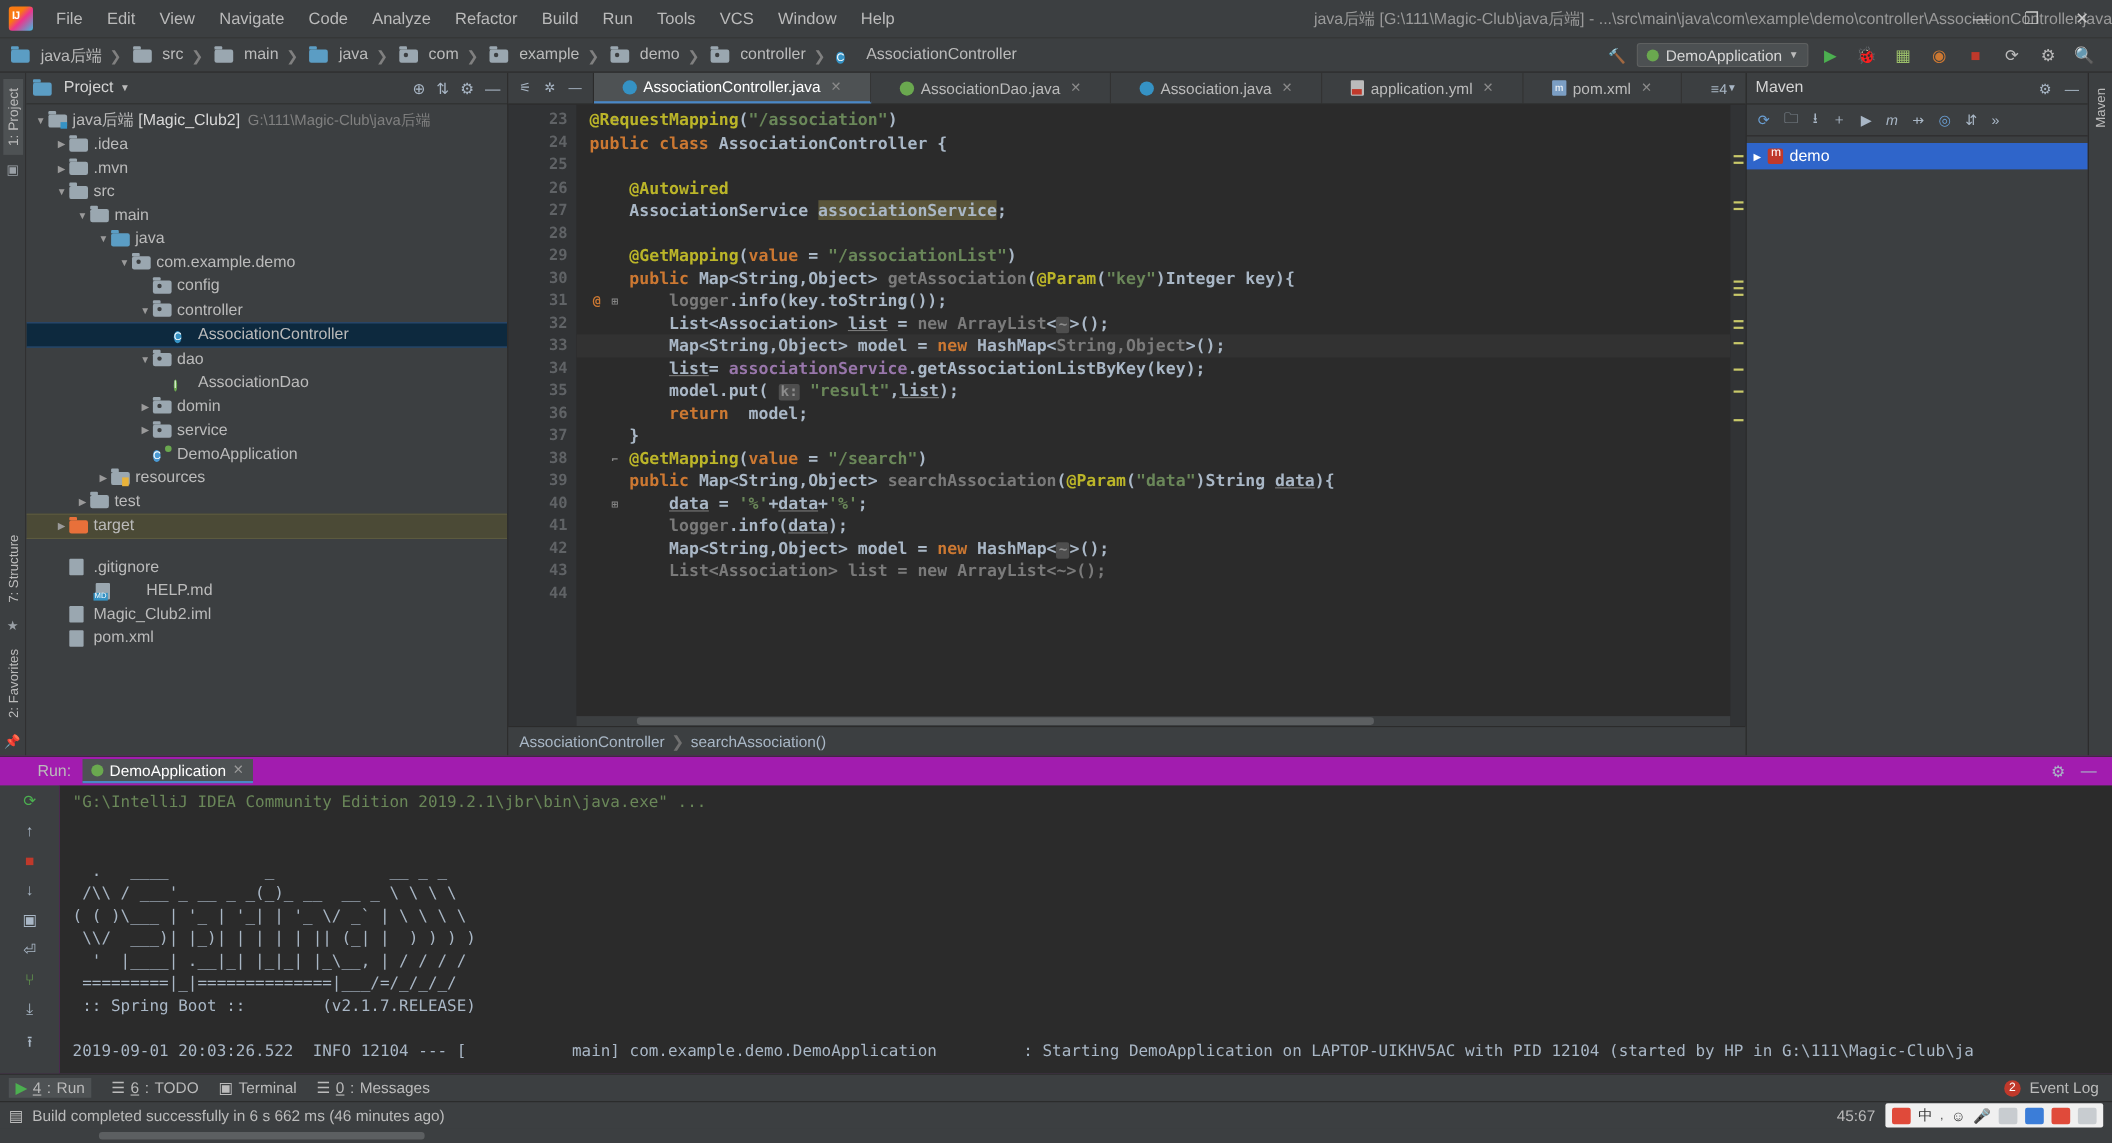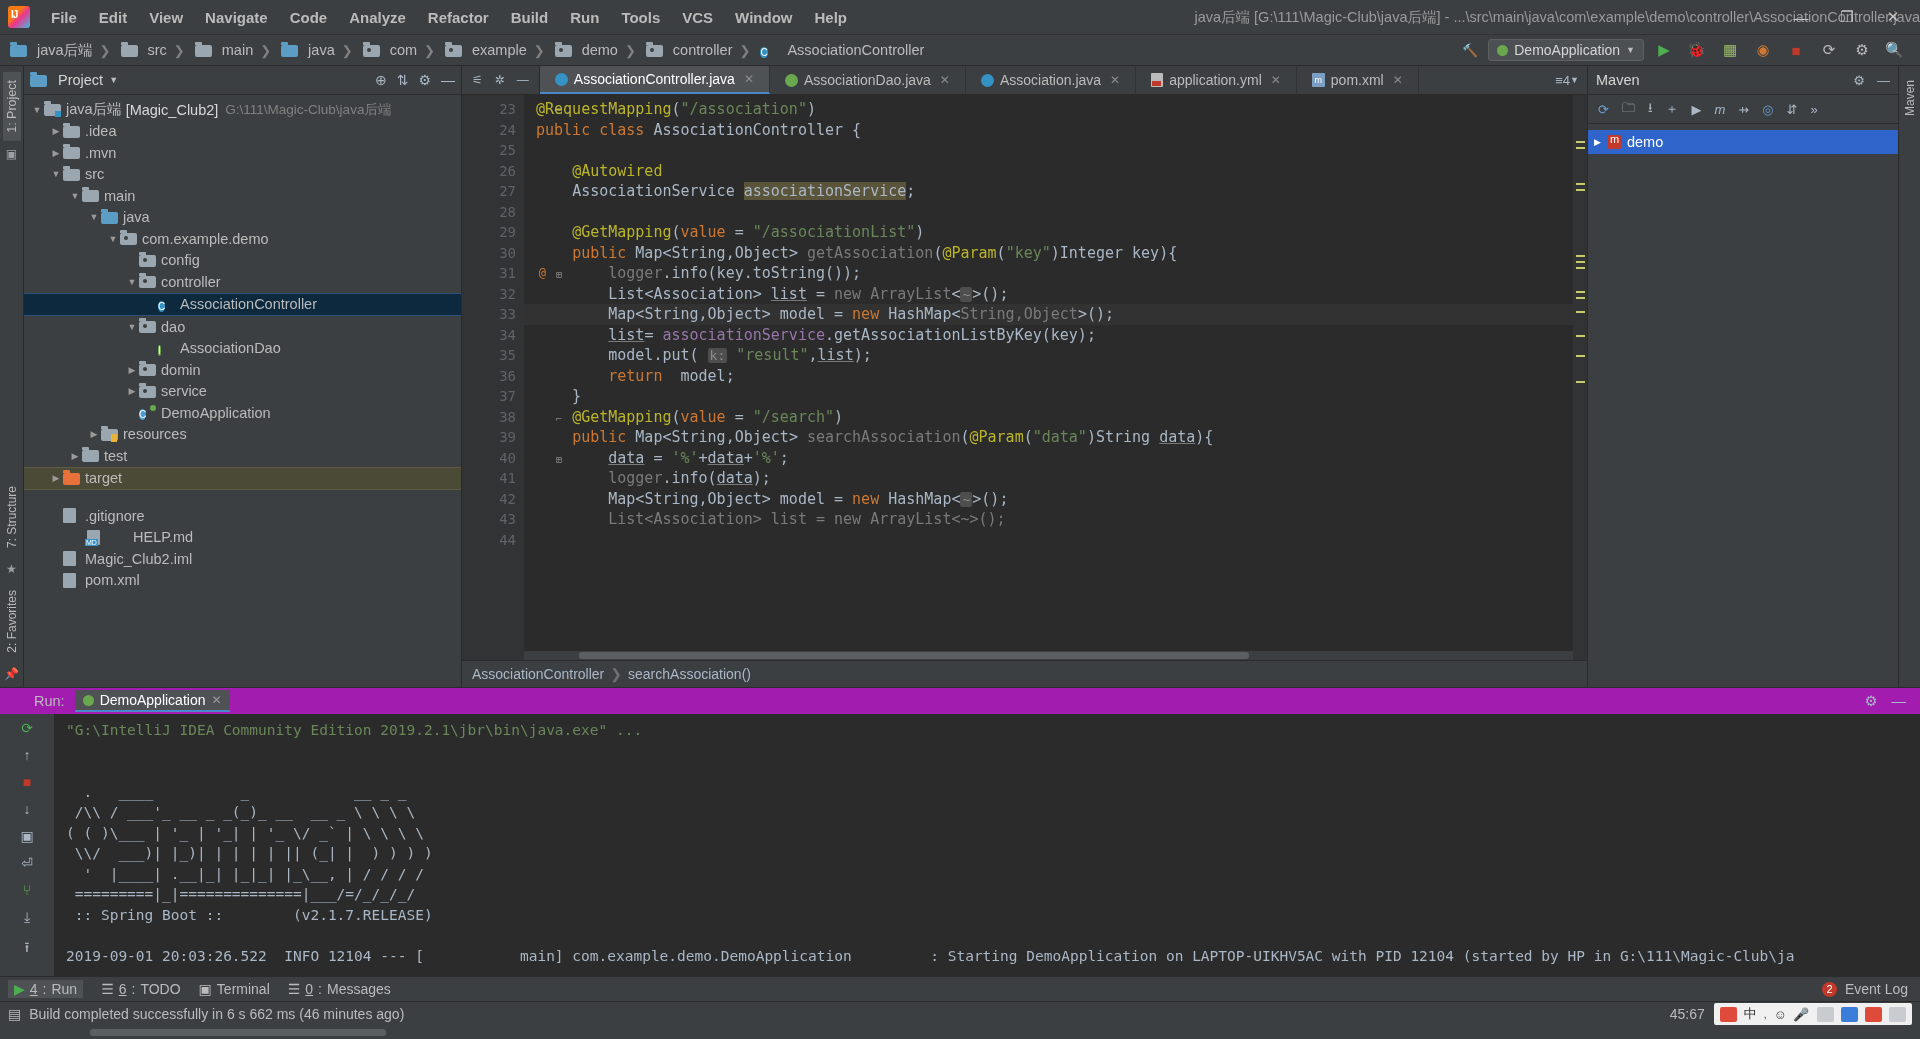--- a/index.html
+++ b/index.html
@@ -6,21 +6,21 @@
   body{width:1920px;height:1039px;overflow:hidden;font-family:"Liberation Sans",sans-serif;font-size:15px;color:#bbbbbb;}
   .ide{position:relative;width:1920px;height:1039px;display:flex;flex-direction:column;background:#3c3f41;}
 
   
   .titlebar{height:34px;background:#3c3f41;display:flex;align-items:center;border-bottom:1px solid #323232;position:relative;}
   .logo{width:22px;height:22px;margin:0 10px 0 8px;border-radius:3px;
         background:linear-gradient(135deg,#f97a12 0%,#f97a12 35%,#ed358c 55%,#3dbce0 100%);
         position:relative;flex:none;}
   .logo:after{content:"IJ";position:absolute;left:3px;top:3px;font-size:10px;color:#fff;font-weight:bold;letter-spacing:-1px;}
   .menubar{display:flex;align-items:center;gap:0px;}
-  .menuitem{padding:3px 11px;color:#bbbbbb;font-size:15px;white-space:nowrap;font-weight:bold;}
+  .menuitem{padding:3px 11px;color:#bbbbbb;font-size:15px;white-space:nowrap;}
   .wintitle{position:absolute;left:0;right:0;text-align:right;color:#9a9a9a;font-size:14.5px;pointer-events:none;padding-left:28px;}
   .winbtns{margin-left:auto;display:flex;align-items:center;gap:0;padding-right:4px;z-index:2;}
   .winbtn{width:46px;height:32px;display:flex;align-items:center;justify-content:center;color:#c8c8c8;font-size:15px;}
 
   
   .navbar{height:30px;background:#3c3f41;display:flex;align-items:center;padding:0 6px;border-bottom:1px solid #2b2b2b;position:relative;}
   .crumb{display:flex;align-items:center;gap:5px;padding:2px 4px;color:#bbbbbb;font-size:14.5px;white-space:nowrap;}
   .crumb .sep{color:#808080;margin:0 2px;font-size:13px;}
   .navright{margin-left:auto;display:flex;align-items:center;gap:7px;padding-right:6px;}
   .runcfg{display:flex;align-items:center;gap:6px;background:#4c5052;border:1px solid #5e6060;border-radius:3px;padding:2px 8px;font-size:14px;color:#d6d6d6;}
@@ -59,31 +59,31 @@
   .fileico{width:13px;height:15px;background:#9aa7b0;border-radius:1px;}
   .fileico.md:after{content:"MD";position:absolute;left:-2px;bottom:-1px;font-size:7px;background:#3592c4;color:#fff;padding:0 1px;}
   .tlabel{color:#bbbbbb;}
   .tbold{font-weight:normal;color:#d8d8d8;}
   .tdim{color:#808080;margin-left:7px;font-size:13.5px;}
 
   
   .editorcol{flex:1;display:flex;flex-direction:column;min-width:0;background:#2b2b2b;}
   .tabbar{height:28px;background:#3c3f41;display:flex;align-items:stretch;border-bottom:1px solid #2b2b2b;}
   .tabtools{display:flex;align-items:center;gap:12px;padding:0 10px;color:#a9b7c6;font-size:12px;border-right:1px solid #2b2b2b;}
-  .etab{display:flex;align-items:center;gap:6px;padding:0 15px;font-size:14px;color:#bbbbbb;white-space:nowrap;border-right:1px solid #323232;}
+  .etab{display:flex;align-items:center;gap:6px;padding:0 26px;font-size:14px;color:#bbbbbb;white-space:nowrap;border-right:1px solid #323232;}
   .etab.active{background:#4e5254;border-bottom:2px solid #4a88c7;color:#ffffff;}
   .etab .x{color:#8b8b8b;font-size:12px;margin-left:3px;}
   .tabmore{margin-left:auto;display:flex;align-items:center;padding:0 8px;font-size:13px;color:#a9b7c6;}
   .dot{width:13px;height:13px;border-radius:50%;flex:none;}
   .dot.blue{background:#3592c4;} .dot.green{background:#6aa84f;}
   .ymlico{width:12px;height:14px;background:#bbbbbb;border-radius:1px;flex:none;position:relative;}
   .ymlico:after{content:"";position:absolute;left:1px;bottom:1px;width:9px;height:5px;background:#c0392b;}
   .mico{width:13px;height:14px;background:#7b9ec4;border-radius:1px;flex:none;color:#fff;font-size:9px;text-align:center;line-height:14px;}
 
-  .codewrap{flex:1;display:flex;min-height:0;position:relative;background:#2b2b2b;overflow:hidden;}
+  .codewrap{flex:1;display:flex;min-height:0;position:relative;background:#2b2b2b;overflow:hidden;font-weight:bold;}
   .gutter{width:62px;background:#313335;flex:none;padding-top:4px;text-align:right;color:#606366;font-size:14px;font-family:"DejaVu Sans Mono",monospace;}
   .gline{height:20.5px;line-height:20.5px;padding-right:8px;position:relative;}
   .gmark{position:absolute;right:-22px;top:0;color:#cc7832;font-size:12px;}
   .gfold{position:absolute;right:-38px;top:2px;color:#888;font-size:10px;}
   .codearea{flex:1;position:relative;overflow:hidden;font-family:"DejaVu Sans Mono",monospace;font-size:15px;padding-top:4px;}
   .cline{height:20.5px;line-height:20.5px;white-space:pre;padding-left:12px;color:#a9b7c6;}
   .cline.cur{background:#323232;}
   .kw{color:#cc7832;} .str{color:#6a8759;} .ann{color:#bbb529;} .fld{color:#9876aa;} .typ{color:#a9b7c6;}
   .dimtype{color:#7a7a7a;} .ital{font-style:italic;color:#ffc66d;}
   .hl{background:#5a553a;}

